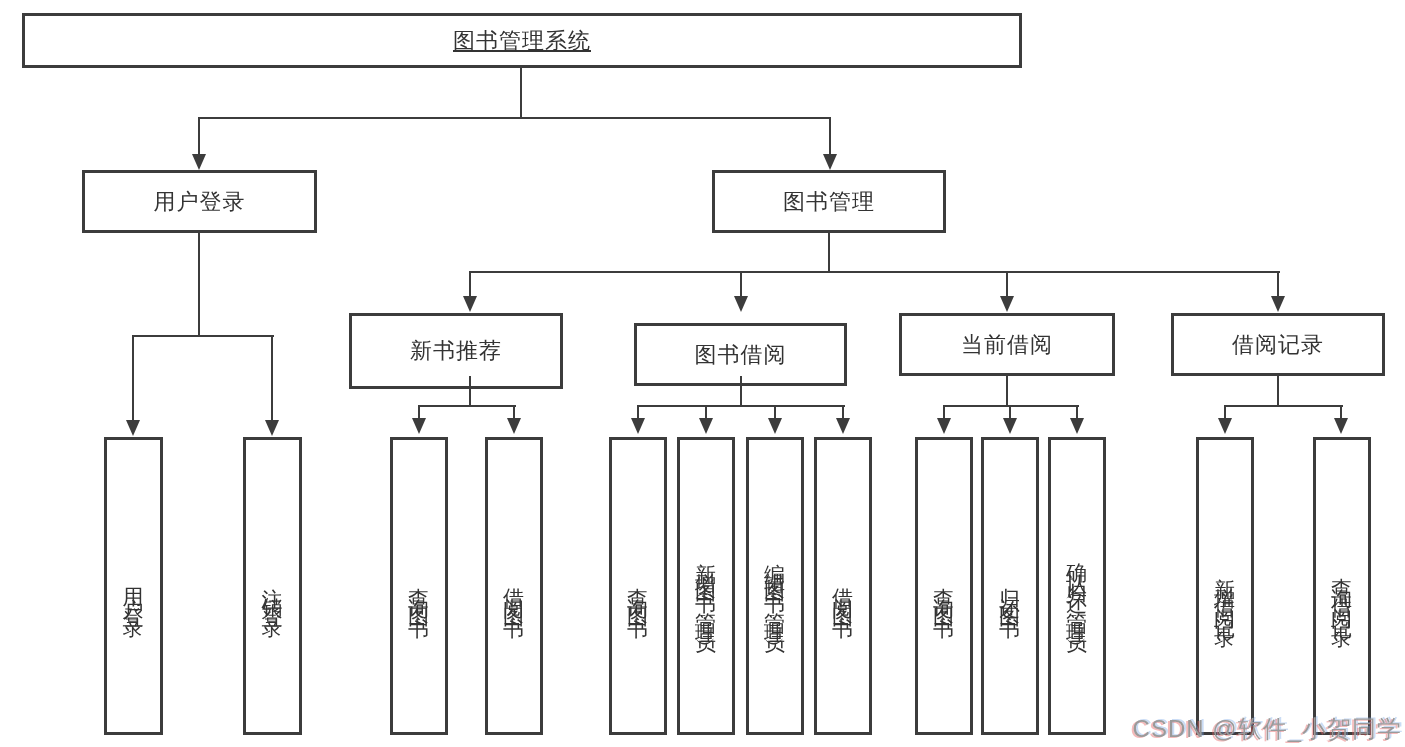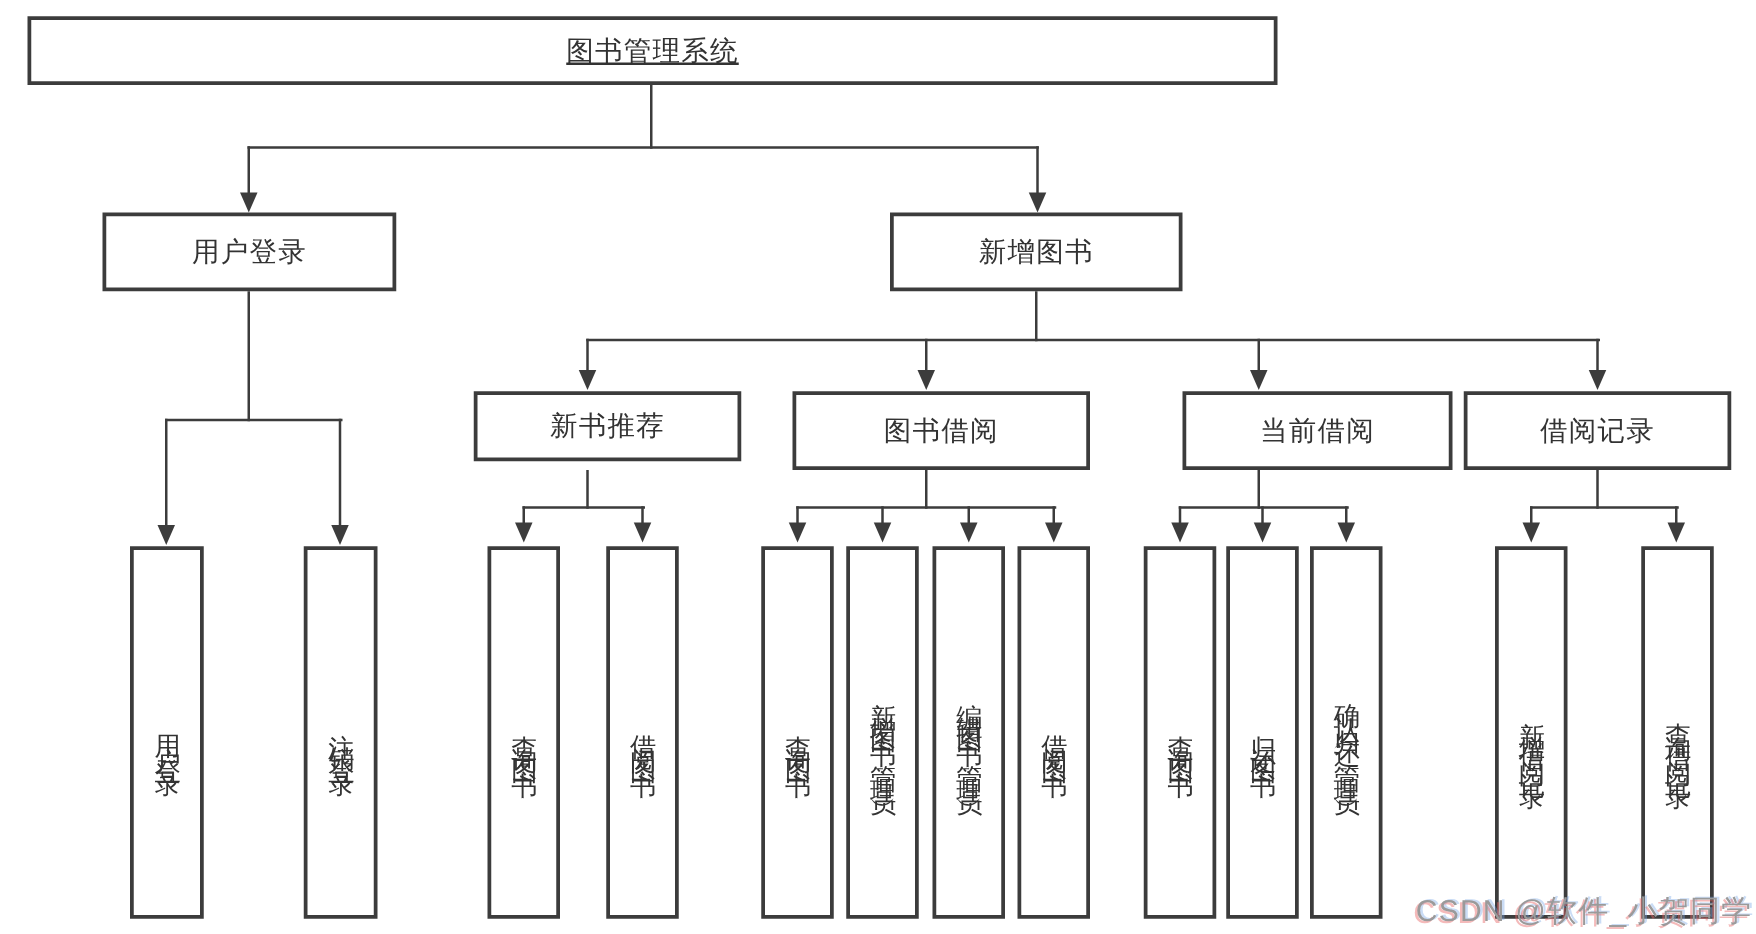--- a/index.html
+++ b/index.html
@@ -53,30 +53,30 @@
 <div id="canvas">
 
   <div class="node" style="left:22px;top:13px;width:1000px;height:55px;text-decoration:underline;">
     <span>图书管理系统</span>
   </div>
 
   <div class="node" style="left:82px;top:170px;width:235px;height:63px;">
     <span>用户登录</span>
   </div>
   <div class="node" style="left:712px;top:170px;width:234px;height:63px;">
-    <span>新增图书</span>
+    <span>图书管理</span>
   </div>
 
-  <div class="node" style="left:379px;top:313px;width:214px;height:56px;">
+  <div class="node" style="left:349px;top:313px;width:214px;height:76px;">
     <span>新书推荐</span>
   </div>
-  <div class="node" style="left:634px;top:313px;width:238px;height:63px;">
+  <div class="node" style="left:634px;top:323px;width:213px;height:63px;">
     <span>图书借阅</span>
   </div>
-  <div class="node" style="left:899px;top:313px;width:216px;height:63px;margin-left:47px;">
+  <div class="node" style="left:899px;top:313px;width:216px;height:63px;">
     <span>当前借阅</span>
   </div>
   <div class="node" style="left:1171px;top:313px;width:214px;height:63px;text-align:center;">
     <span>借阅记录</span>
   </div>
 
   <div class="leaf" style="left:104px;top:437px;width:59px;height:298px;">
     <span class="vtext">用户登录</span>
   </div>
   <div class="leaf" style="left:243px;top:437px;width:59px;height:298px;">

